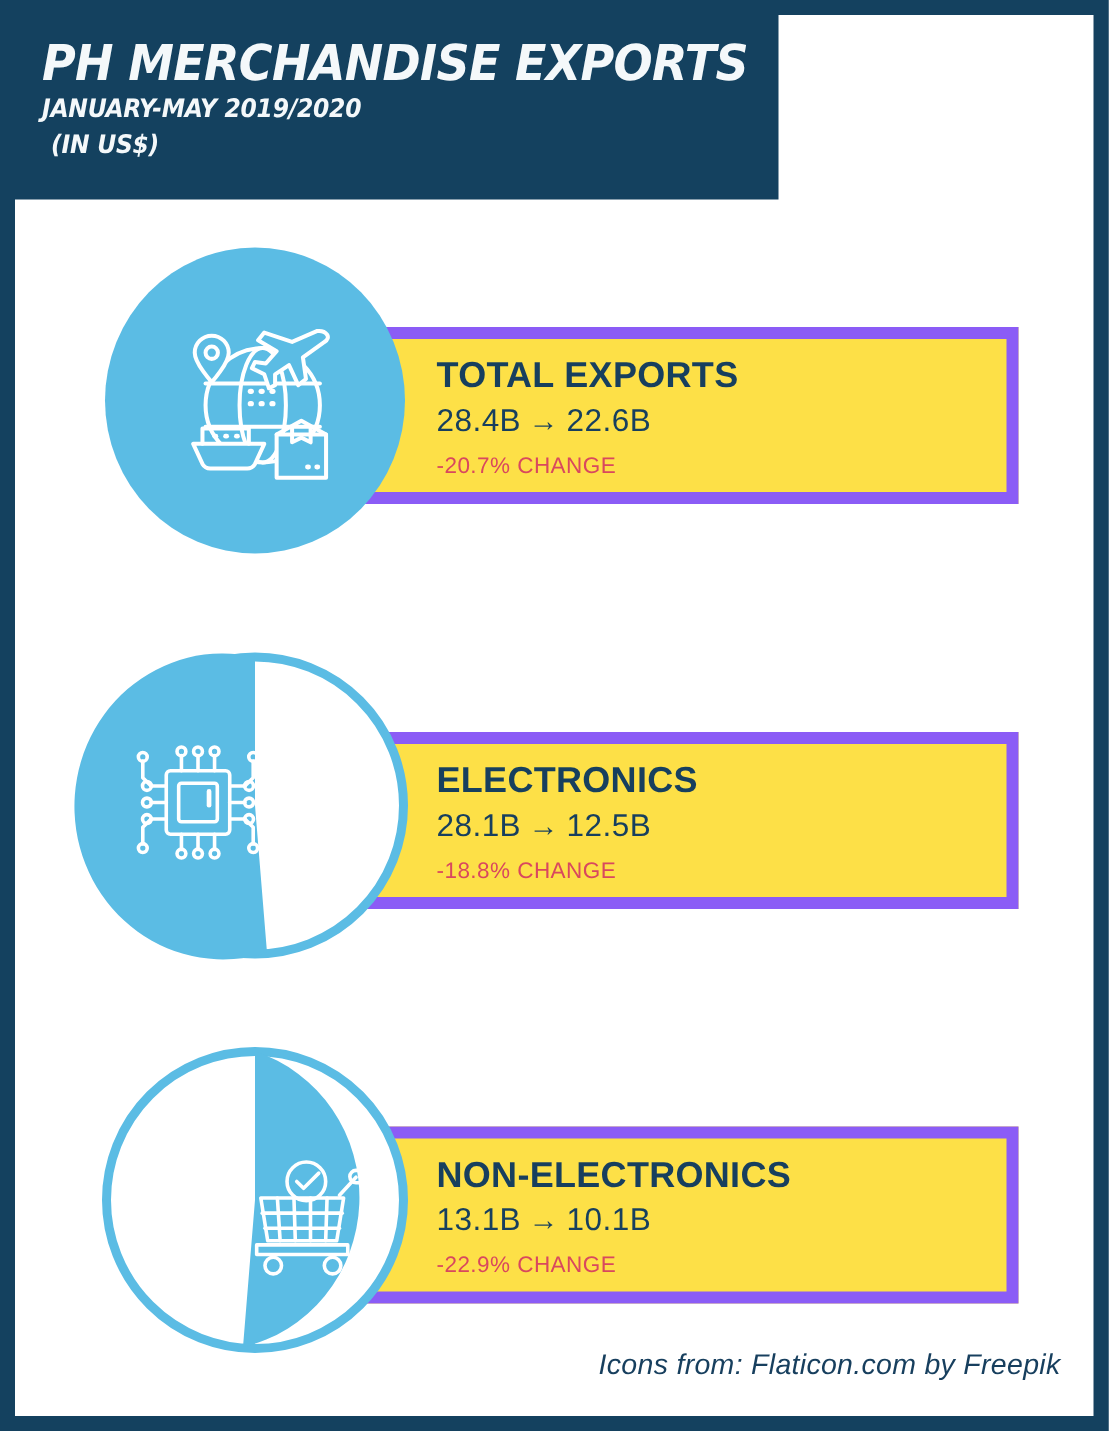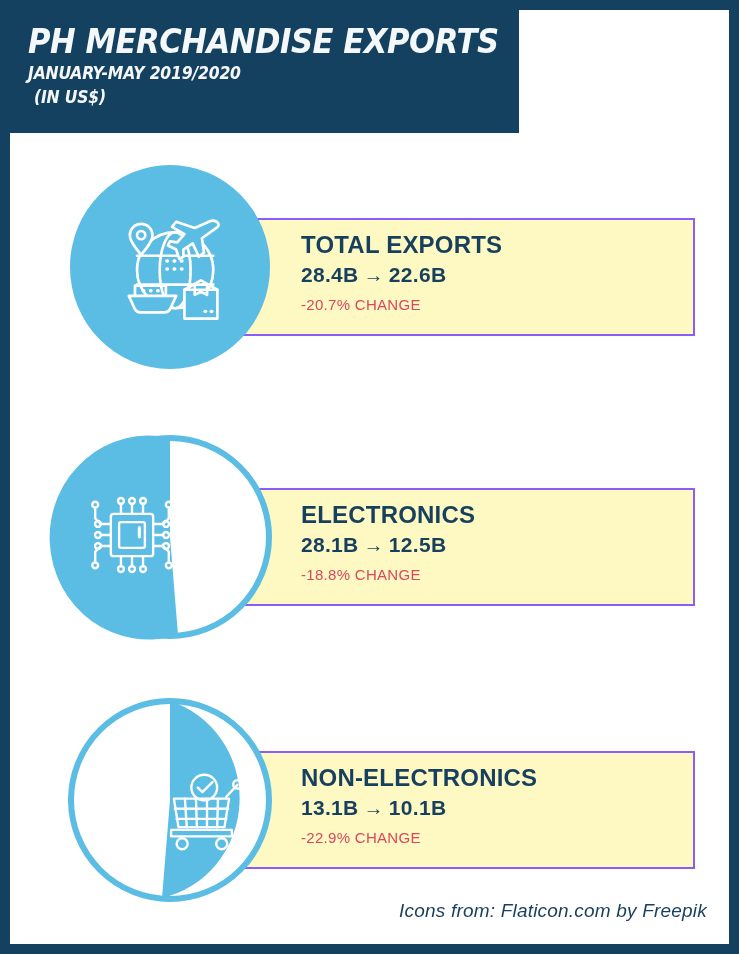--- a/index.html
+++ b/index.html
@@ -66,26 +66,26 @@
 
   
   .row { position:absolute; left:0; width:719px; }
   #row-0 { top:155px;  height:215px; }
   #row-1 { top:425px;  height:215px; }
   #row-2 { top:688px;  height:215px; }
 
   
   .card {
     position:absolute;
-    left:186px;
+    left:170px;
     top:53px;
     width:499px;
     height:118px;
-    background:#fef9c3;
-    border:2px solid #8b5cf6;
+    background:#fde047;
+    border:8px solid #8b5cf6;
   }
   .card-inner {
     position:absolute;
     left:103px;
     top:10px;
     width:380px;
   }
   .card-title {
     color:#173f5e;
     font-weight:bold;
@@ -93,21 +93,20 @@
     letter-spacing:0.2px;
     line-height:30px;
     white-space:nowrap;
   }
   .card-values {
     color:#173f5e;
     font-size:21px;
     line-height:29px;
     letter-spacing:0.3px;
     white-space:nowrap;
-    font-weight:bold;
   }
   .card-values .arrow { padding:0 5px; font-size:20px; }
   .card-change {
     color:#d9485e;
     font-size:15px;
     line-height:29px;
     letter-spacing:0.3px;
     white-space:nowrap;
   }
 

